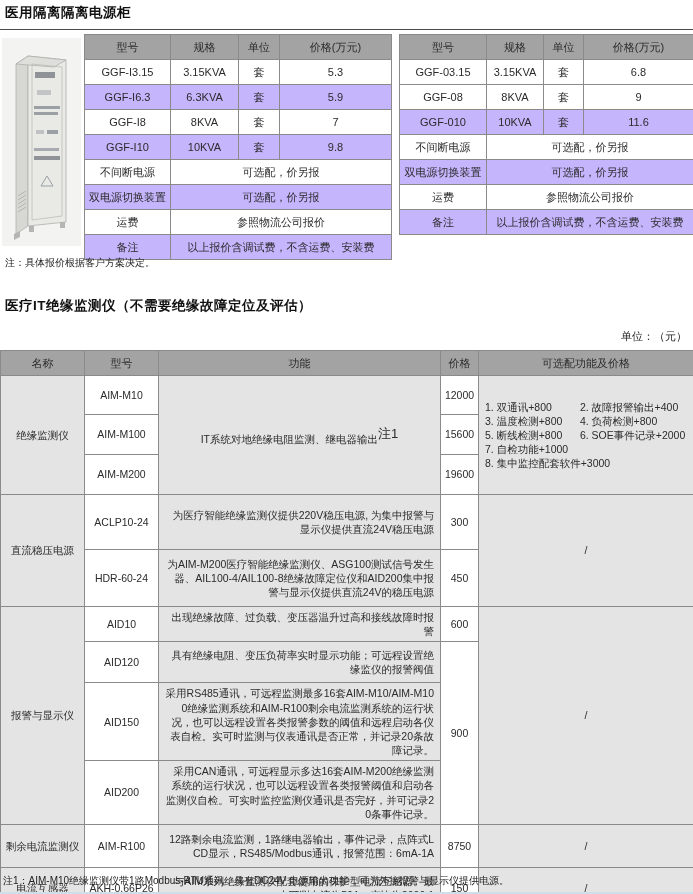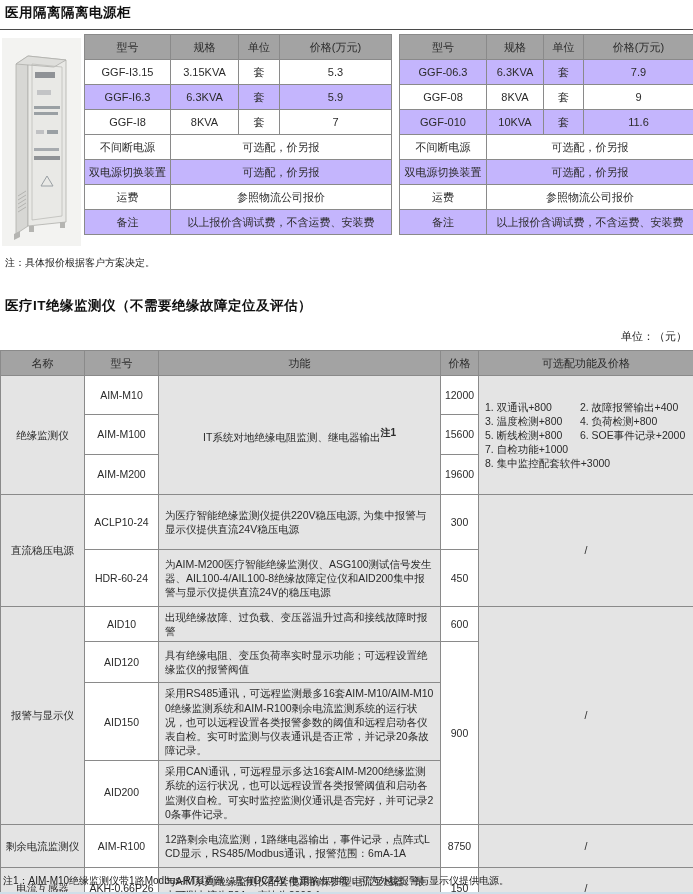--- a/index.html
+++ b/index.html
@@ -29,23 +29,23 @@
   th{background:#a3a3a3;font-weight:normal;height:22px;}
   .spec-table td{height:22px;}
   .spec-table tr.alt td{background:#c4b5fd;}
   #left-table{position:absolute;left:84px;top:34px;width:307px;}
   #right-table{position:absolute;left:399px;top:34px;width:294px;}
 
   
   #monitor-table{position:absolute;left:0;top:350px;width:693px;}
   #monitor-table td{font-size:10.5px;line-height:1.35;}
   #monitor-table td.gray{background:#e4e4e4;}
-  #monitor-table td.fn{text-align:left;padding:3px 6px;}
+  #monitor-table td.fn{text-align:right;padding:3px 6px;}
   #monitor-table td.fn-center{text-align:center;}
-  #monitor-table sup{font-size:10px;font-weight:bold;} .rh36{height:36px;} .rh37{height:37px;} .rh38{height:38px;}
+  #monitor-table sup{font-size:13px;} .rh36{height:36px;} .rh37{height:37px;} .rh38{height:38px;}
   .rh40{height:40px;} .rh52{height:52px;} .rh54{height:54px;} .rh64{height:64px;}
   .opt-lines{text-align:left;padding:9px 6px;}
   .opt-line{white-space:nowrap;}
   .opt-a{display:inline-block;width:47%;}
   .slash-cell{font-size:11px;}
 </style>
 </head>
 <body>
 
 <div class="sec-title" id="title1">医用隔离隔离电源柜</div>
@@ -114,20 +114,26 @@
     <td>6.3KVA</td>
     <td>套</td>
     <td>5.9</td>
   </tr>
   <tr>
     <td>GGF-I8</td>
     <td>8KVA</td>
     <td>套</td>
     <td>7</td>
   </tr>
+  <tr class="alt">
+    <td>GGF-I10</td>
+    <td>10KVA</td>
+    <td>套</td>
+    <td>9.8</td>
+  </tr>
   <tr>
     <td>不间断电源</td>
     <td colspan="3">可选配，价另报</td>
   </tr>
   <tr class="alt">
     <td>双电源切换装置</td>
     <td colspan="3">可选配，价另报</td>
   </tr>
   <tr>
     <td>运费</td>
@@ -147,25 +153,25 @@
       <col style="width:40px">
       <col style="width:110px">
     </colgroup>
   <tbody>
       <tr>
     <th>型号</th>
     <th>规格</th>
     <th>单位</th>
     <th>价格(万元)</th>
   </tr>
-  <tr class="alt">
-    <td>GGF-06.3</td>
-    <td>6.3KVA</td>
-    <td>套</td>
-    <td>7.9</td>
+  <tr>
+    <td>GGF-03.15</td>
+    <td>3.15KVA</td>
+    <td>套</td>
+    <td>6.8</td>
   </tr>
   <tr>
     <td>GGF-08</td>
     <td>8KVA</td>
     <td>套</td>
     <td>9</td>
   </tr>
   <tr class="alt">
     <td>GGF-010</td>
     <td>10KVA</td>

